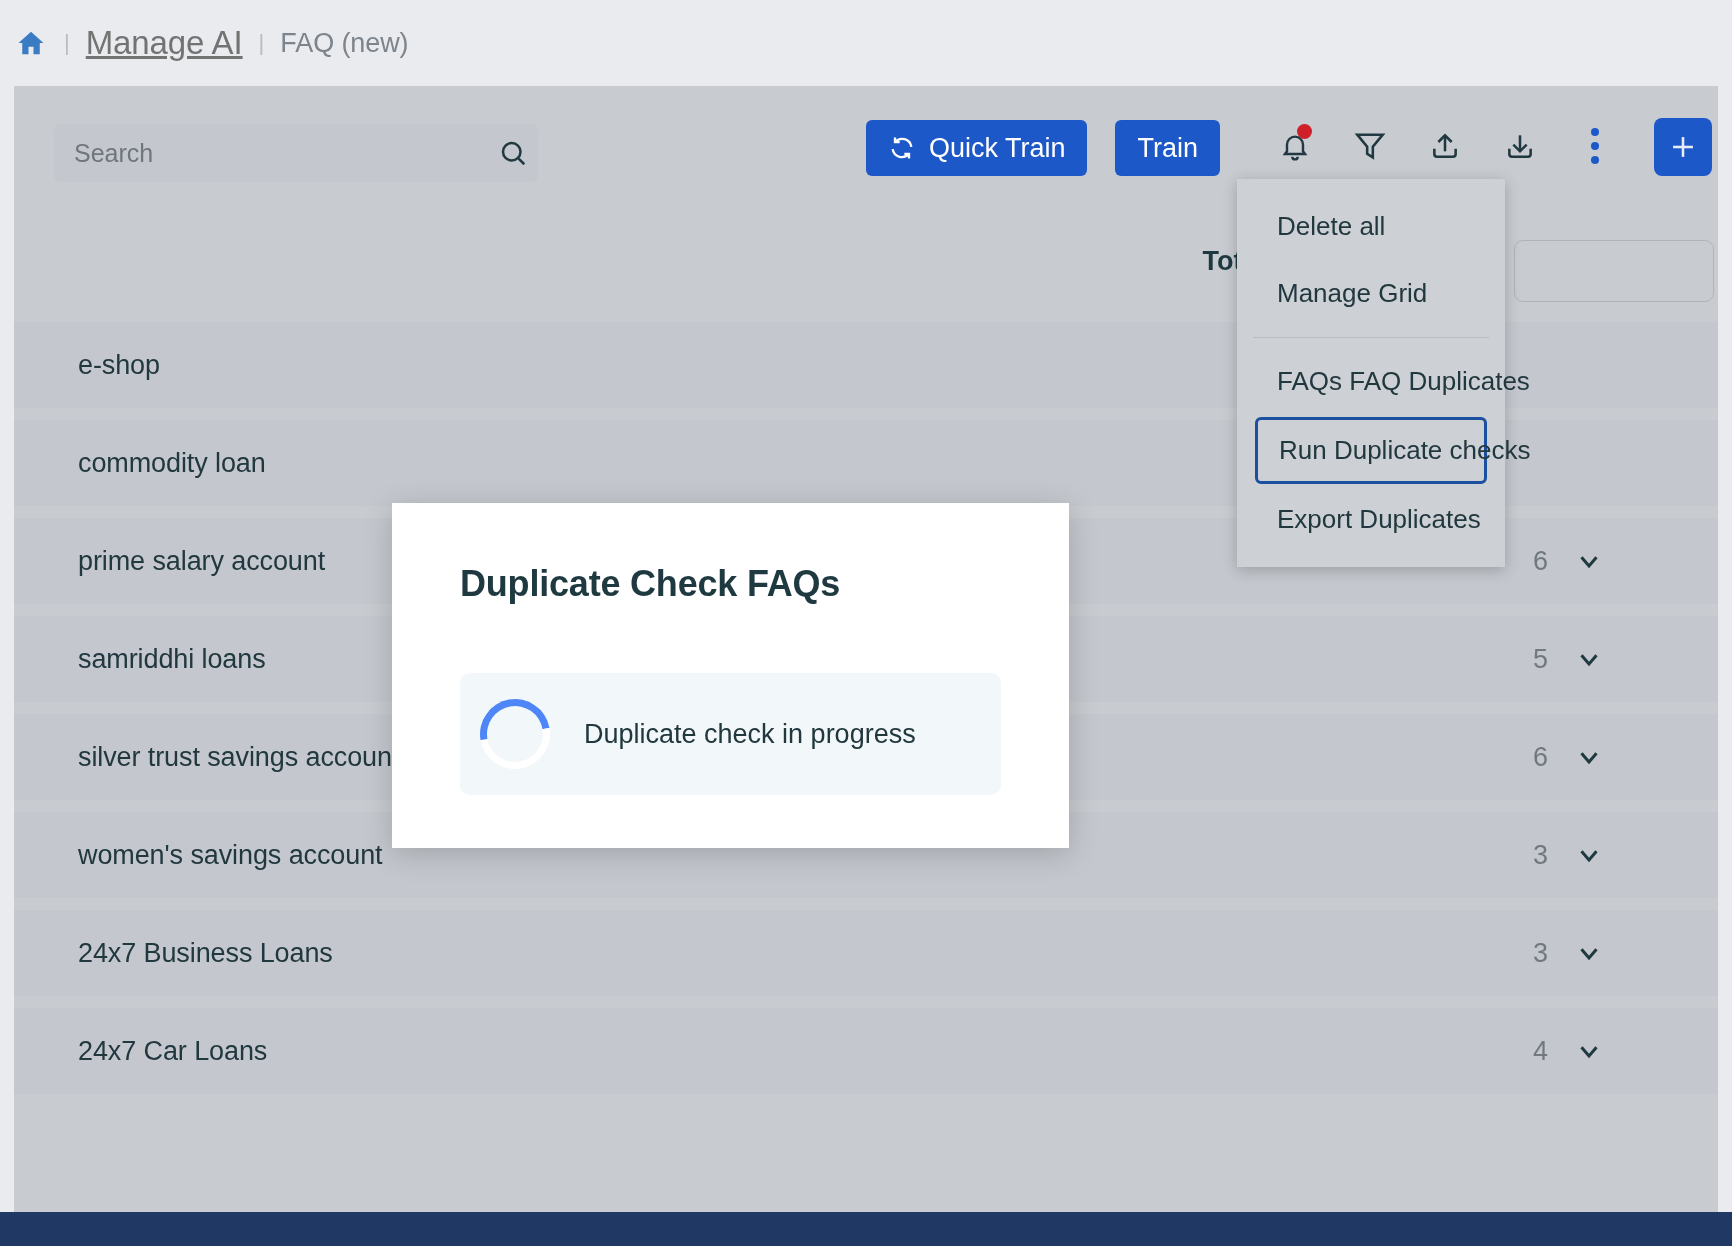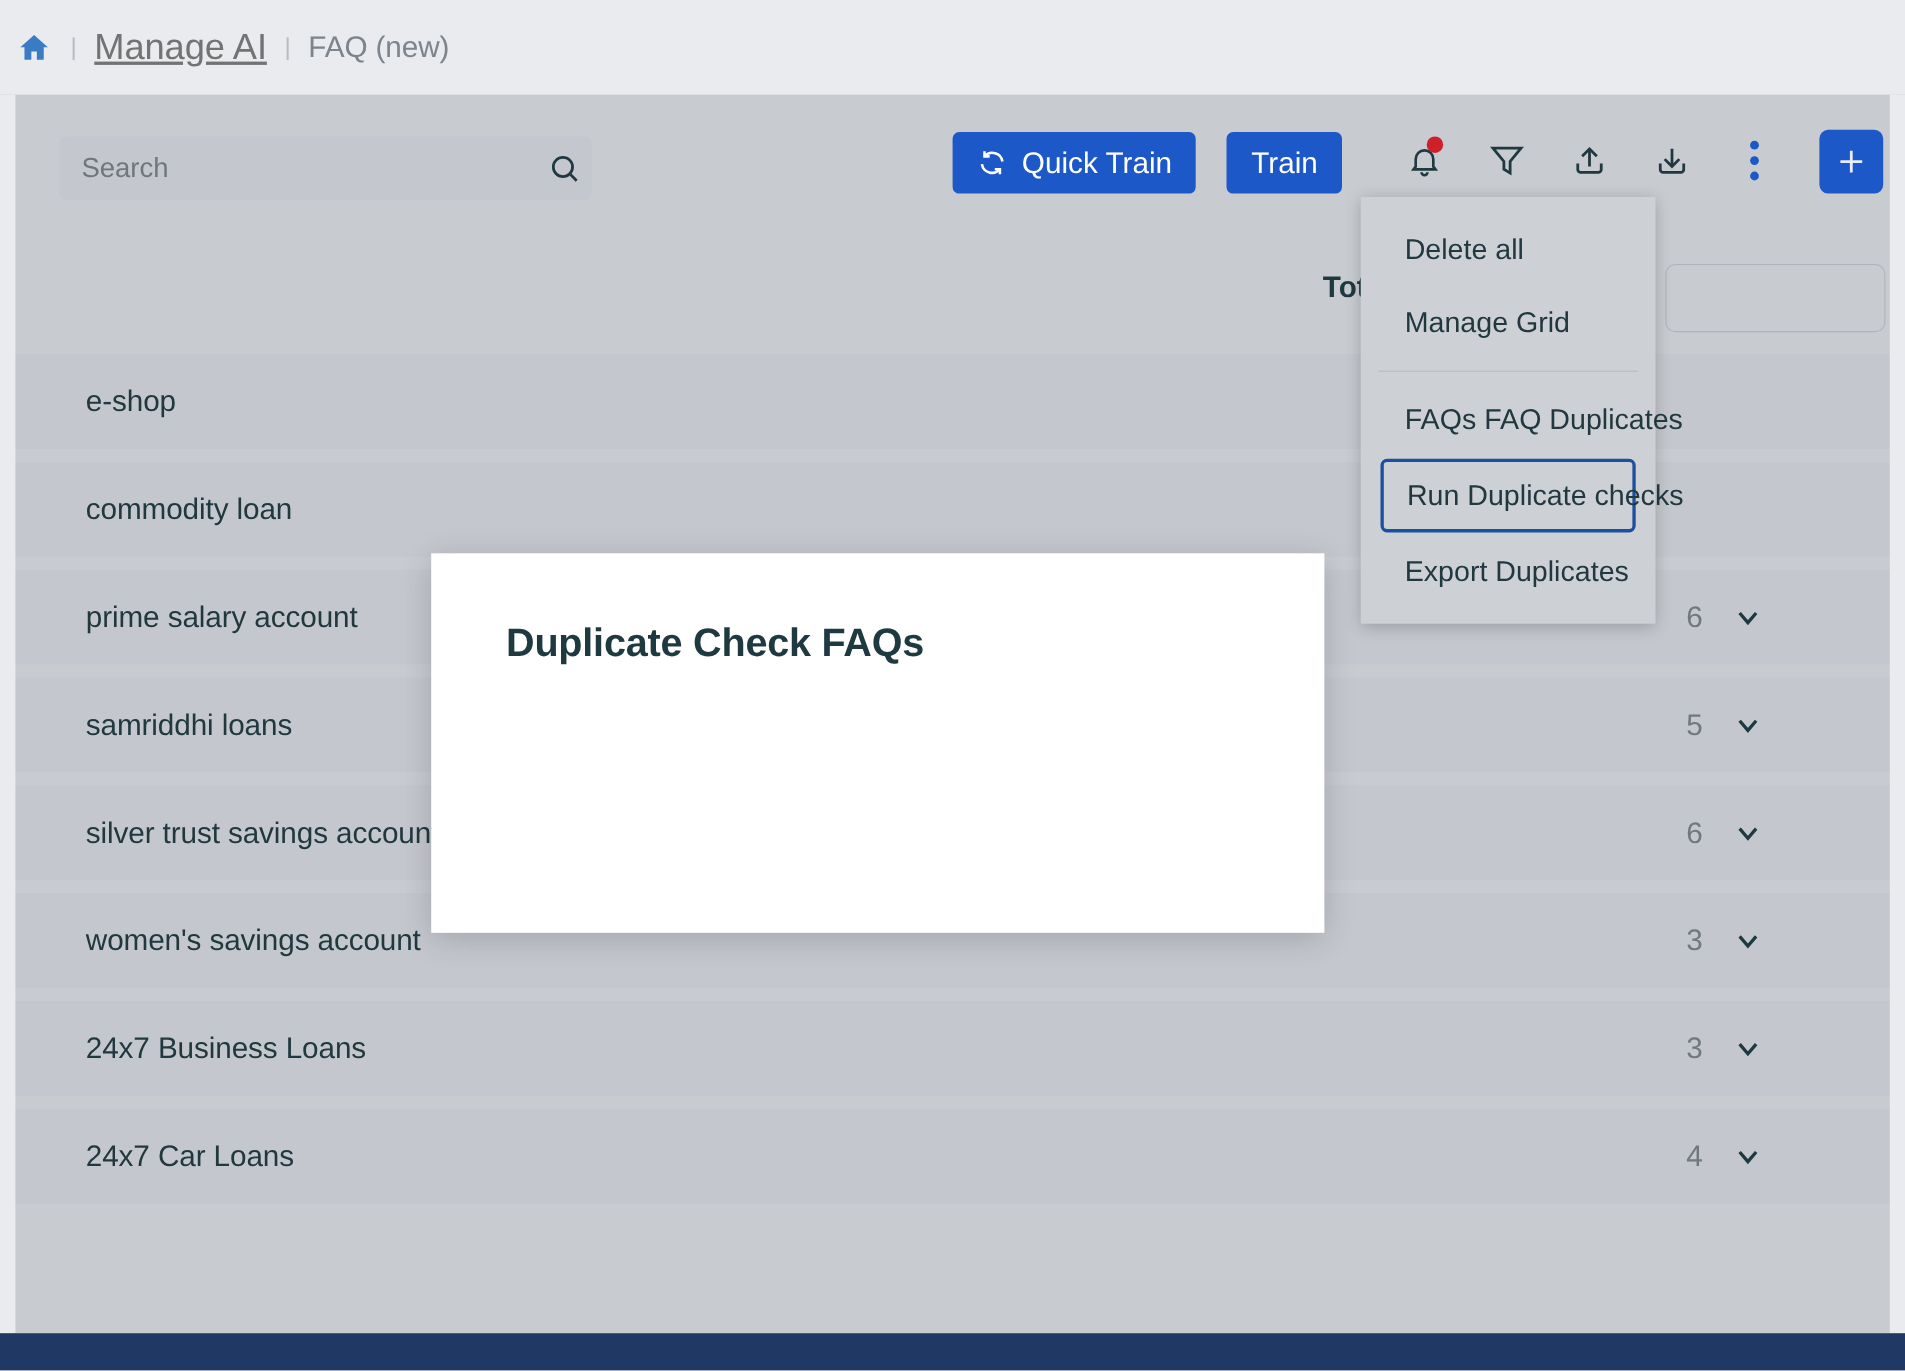--- a/index.html
+++ b/index.html
@@ -115,21 +115,21 @@
     font-size: 26px; color: #22383f; cursor: pointer; white-space: nowrap;
   }
   .menu-item.focused {
     border: 3px solid #1b4fa0; border-radius: 6px; margin: 2px 2px;
     padding: 15px 0 15px 21px;
   }
 
   
   .modal-card {
     position: absolute; left: 392px; top: 503px;
-    width: 812px; height: 345px;
+    width: 677px; height: 345px;
     background: #ffffff;
     box-shadow: 0 6px 28px rgba(0,0,0,0.18);
     z-index: 60;
     padding: 60px 68px;
   }
   .modal-title { font-size: 36px; font-weight: bold; color: #1f3940; letter-spacing: -0.2px; }
   .progress-box {
     margin-top: 68px; height: 122px; background: #f2f7f9; border-radius: 10px;
     display: flex; align-items: center; padding-left: 20px; gap: 34px;
   }
@@ -338,16 +338,20 @@
     <div class="menu-divider"></div>
     <div class="menu-group">
       <div class="menu-item">FAQs FAQ Duplicates</div>
       <div class="menu-item focused">Run Duplicate checks</div>
       <div class="menu-item">Export Duplicates</div>
     </div>
   </div>
 
   <div class="modal-card">
     <div class="modal-title">Duplicate Check FAQs</div>
+    <div class="progress-box">
+      <span class="spinner"></span>
+      <span class="progress-text">Duplicate check in progress</span>
+    </div>
   </div>
 
   <div class="footer-bar"></div>
 </div>
 
 </body></html>

